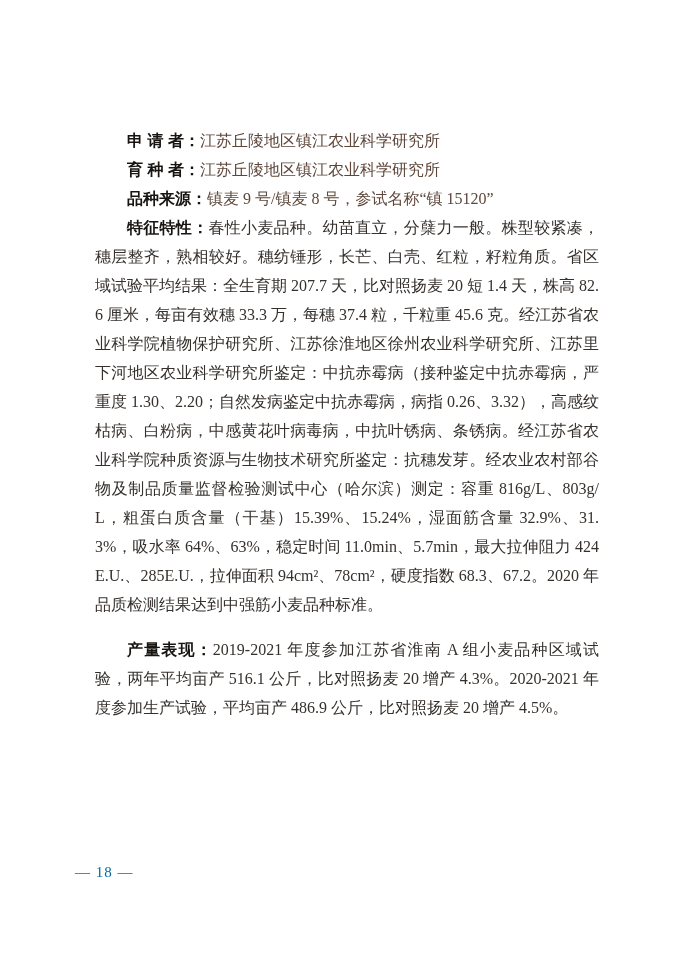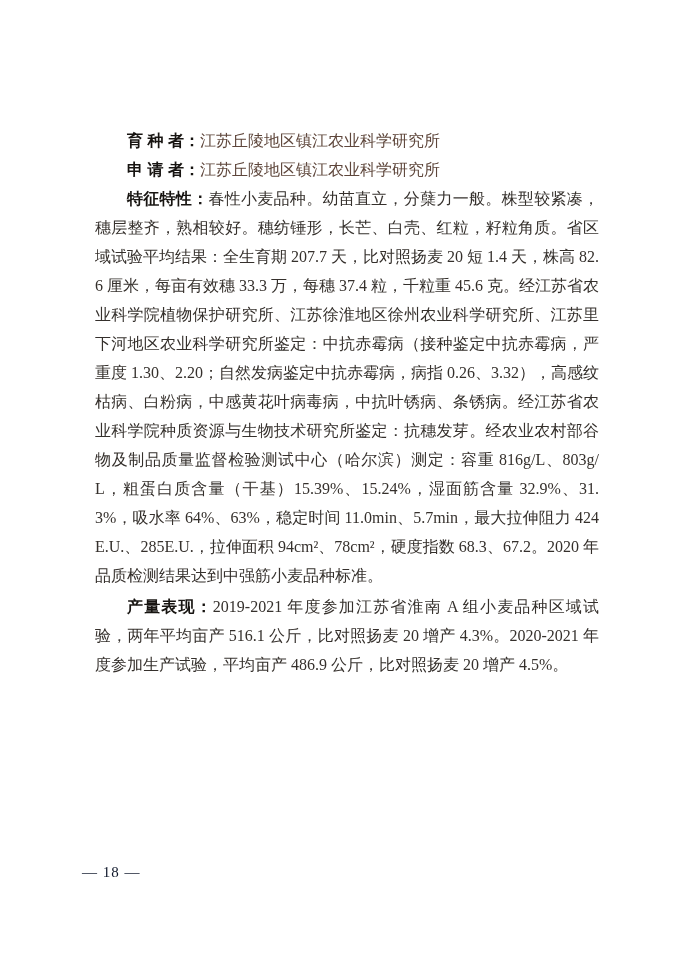--- a/index.html
+++ b/index.html
@@ -25,50 +25,51 @@
   .line {
     margin: 0;
     font-size: 16px;
     line-height: 29px;
     color: #35302c;
     text-align: justify;
     text-justify: inter-character;
     text-indent: 32px;
     word-break: break-all;
   }
-  .line.spaced-before { margin-top: 2px; }
+  .line.spaced-before { margin-top: 16px; }
   .field-label, .para-label {
     font-family: "Liberation Sans", "DejaVu Sans", sans-serif;
     font-weight: 700;
     color: #171411;
     white-space: pre;
   }
   .field-value {
     color: #5e463b;
   }
   .footer-page-number {
     position: absolute;
-    left: 82px;
+    left: 75px;
     top: 861px;
     font-size: 15px;
     line-height: 22px;
-    color: #0f172a;
+    color: #0369a1;
     letter-spacing: 1px;
   }
 </style>
 </head>
 <body>
 
 <div class="page">
   <div class="content">
 
+    <p class="line"><span class="field-label">申 请 者：</span><span class="field-value">江苏丘陵地区镇江农业科学研究所</span></p>
+
     <p class="line"><span class="field-label">育 种 者：</span><span class="field-value">江苏丘陵地区镇江农业科学研究所</span></p>
 
-    <p class="line"><span class="field-label">申 请 者：</span><span class="field-value">江苏丘陵地区镇江农业科学研究所</span></p>
-
+    <p class="line"><span class="field-label">品种来源：</span><span class="field-value">镇麦 9 号/镇麦 8 号，参试名称“镇 15120”</span></p>
 
     <p class="line"><span class="para-label">特征特性：</span><span>春性小麦品种。幼苗直立，分蘖力一般。株型较紧凑，穗层整齐，熟相较好。穗纺锤形，长芒、白壳、红粒，籽粒角质。省区域试验平均结果：全生育期 207.7 天，比对照扬麦 20 短 1.4 天，株高 82.6 厘米，每亩有效穗 33.3 万，每穗 37.4 粒，千粒重 45.6 克。经江苏省农业科学院植物保护研究所、江苏徐淮地区徐州农业科学研究所、江苏里下河地区农业科学研究所鉴定：中抗赤霉病（接种鉴定中抗赤霉病，严重度 1.30、2.20；自然发病鉴定中抗赤霉病，病指 0.26、3.32），高感纹枯病、白粉病，中感黄花叶病毒病，中抗叶锈病、条锈病。经江苏省农业科学院种质资源与生物技术研究所鉴定：抗穗发芽。经农业农村部谷物及制品质量监督检验测试中心（哈尔滨）测定：容重 816g/L、803g/L，粗蛋白质含量（干基）15.39%、15.24%，湿面筋含量 32.9%、31.3%，吸水率 64%、63%，稳定时间 11.0min、5.7min，最大拉伸阻力 424E.U.、285E.U.，拉伸面积 94cm²、78cm²，硬度指数 68.3、67.2。2020 年品质检测结果达到中强筋小麦品种标准。</span></p>
 
     <p class="line spaced-before"><span class="para-label">产量表现：</span><span>2019-2021 年度参加江苏省淮南 A 组小麦品种区域试验，两年平均亩产 516.1 公斤，比对照扬麦 20 增产 4.3%。2020-2021 年度参加生产试验，平均亩产 486.9 公斤，比对照扬麦 20 增产 4.5%。</span></p>
 
 
   </div>
 
   <div class="footer-page-number">— 18 —</div>
 </div>

